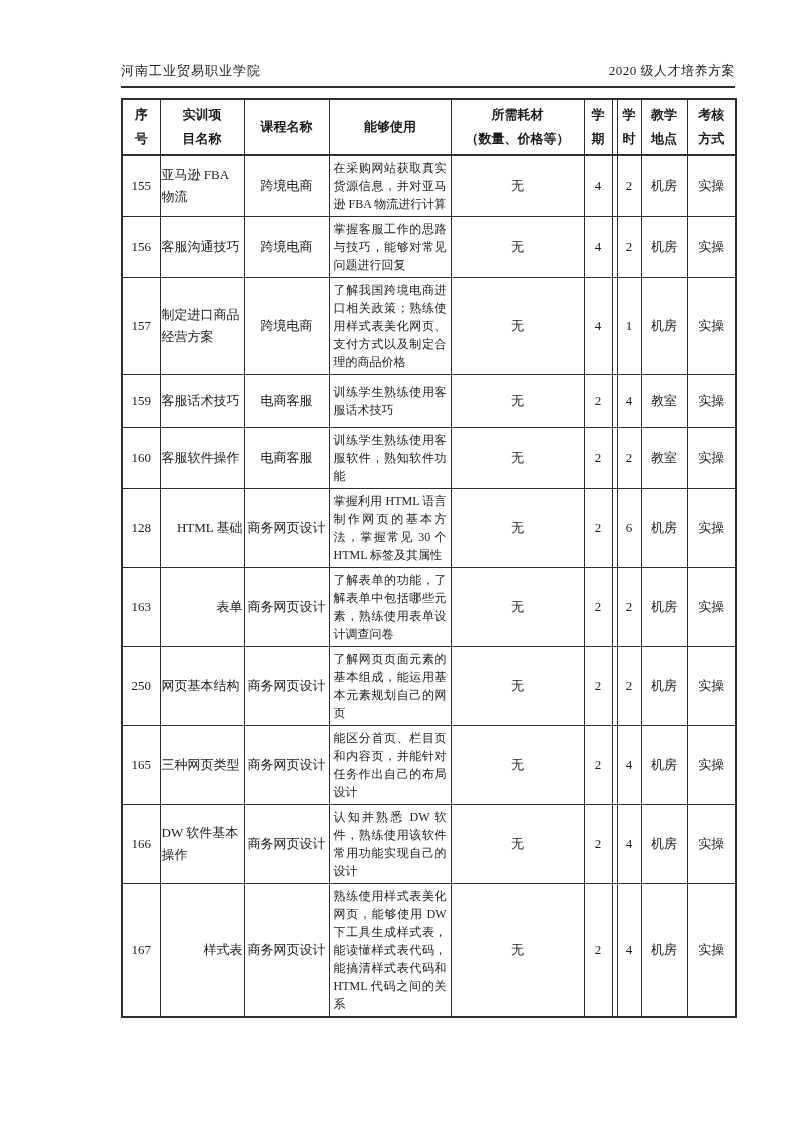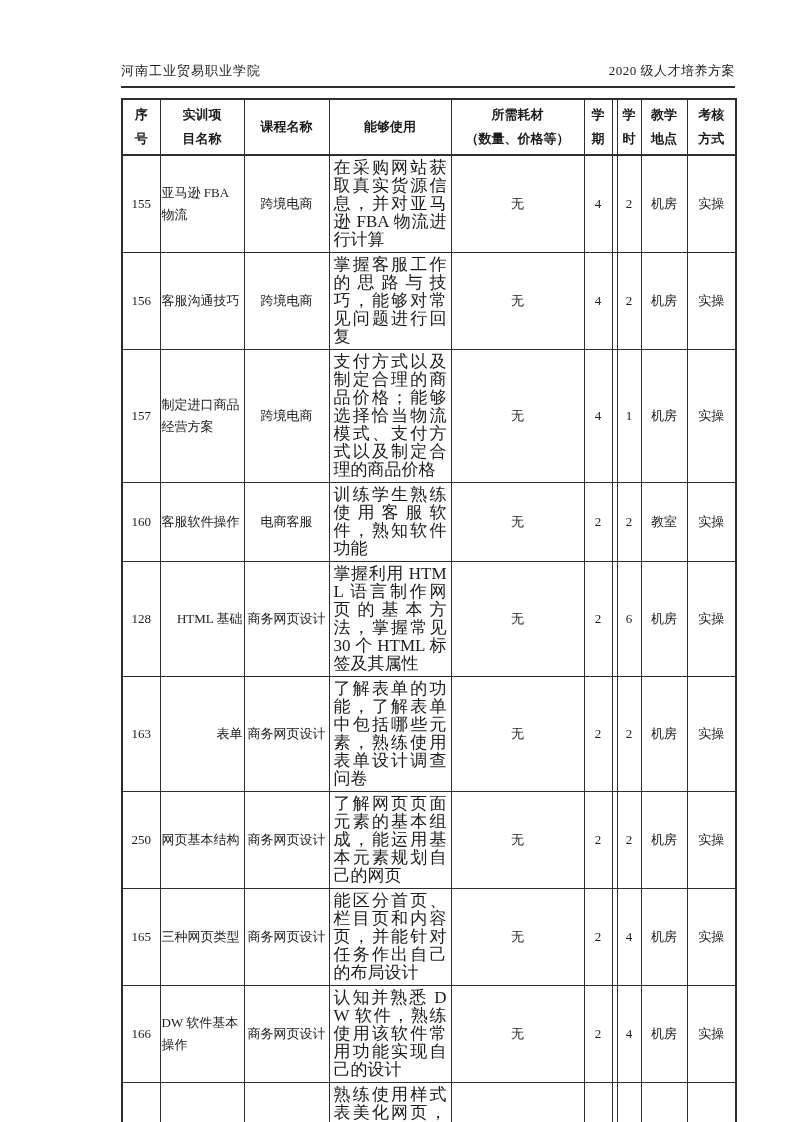--- a/index.html
+++ b/index.html
@@ -60,21 +60,21 @@
     padding: 3px 2px;
     word-break: break-all;
   }
   .training td.col-no { padding: 15px 0; font-family: Liberation Serif, serif; }
   .training td.col-name {
     text-align: left;
     padding: 3px 1px;
   }
   .training td.col-name.center { text-align: right; }
   .training td.col-objective {
-    font-size: 17px;
+    font-size: 12px;
     line-height: 18px;
     text-align: justify;
     text-align-last: left;
     padding: 3px 4px;
   }
   .training .col-spacer { padding: 0; }
 </style>
 </head>
 <body>
 
@@ -142,26 +142,38 @@
             <td class="col-semester">4</td>
             <td class="col-spacer"></td>
             <td class="col-hours">2</td>
             <td class="col-location">机房</td>
             <td class="col-assessment">实操</td>
           </tr>
           <tr>
             <td class="col-no">157</td>
             <td class="col-name">制定进口商品经营方案</td>
             <td class="col-course">跨境电商</td>
-            <td class="col-objective">支付方式以及制定合理的商品价格；能够选择恰当物流模式、支付方式以及制定合理的商品价格</td>
+            <td class="col-objective">了解我国跨境电商进口相关政策；熟练使用样式表美化网页、支付方式以及制定合理的商品价格</td>
             <td class="col-materials">无</td>
             <td class="col-semester">4</td>
             <td class="col-spacer"></td>
             <td class="col-hours">1</td>
             <td class="col-location">机房</td>
+            <td class="col-assessment">实操</td>
+          </tr>
+          <tr>
+            <td class="col-no">159</td>
+            <td class="col-name">客服话术技巧</td>
+            <td class="col-course">电商客服</td>
+            <td class="col-objective">训练学生熟练使用客服话术技巧</td>
+            <td class="col-materials">无</td>
+            <td class="col-semester">2</td>
+            <td class="col-spacer"></td>
+            <td class="col-hours">4</td>
+            <td class="col-location">教室</td>
             <td class="col-assessment">实操</td>
           </tr>
           <tr>
             <td class="col-no">160</td>
             <td class="col-name">客服软件操作</td>
             <td class="col-course">电商客服</td>
             <td class="col-objective">训练学生熟练使用客服软件，熟知软件功能</td>
             <td class="col-materials">无</td>
             <td class="col-semester">2</td>
             <td class="col-spacer"></td>

